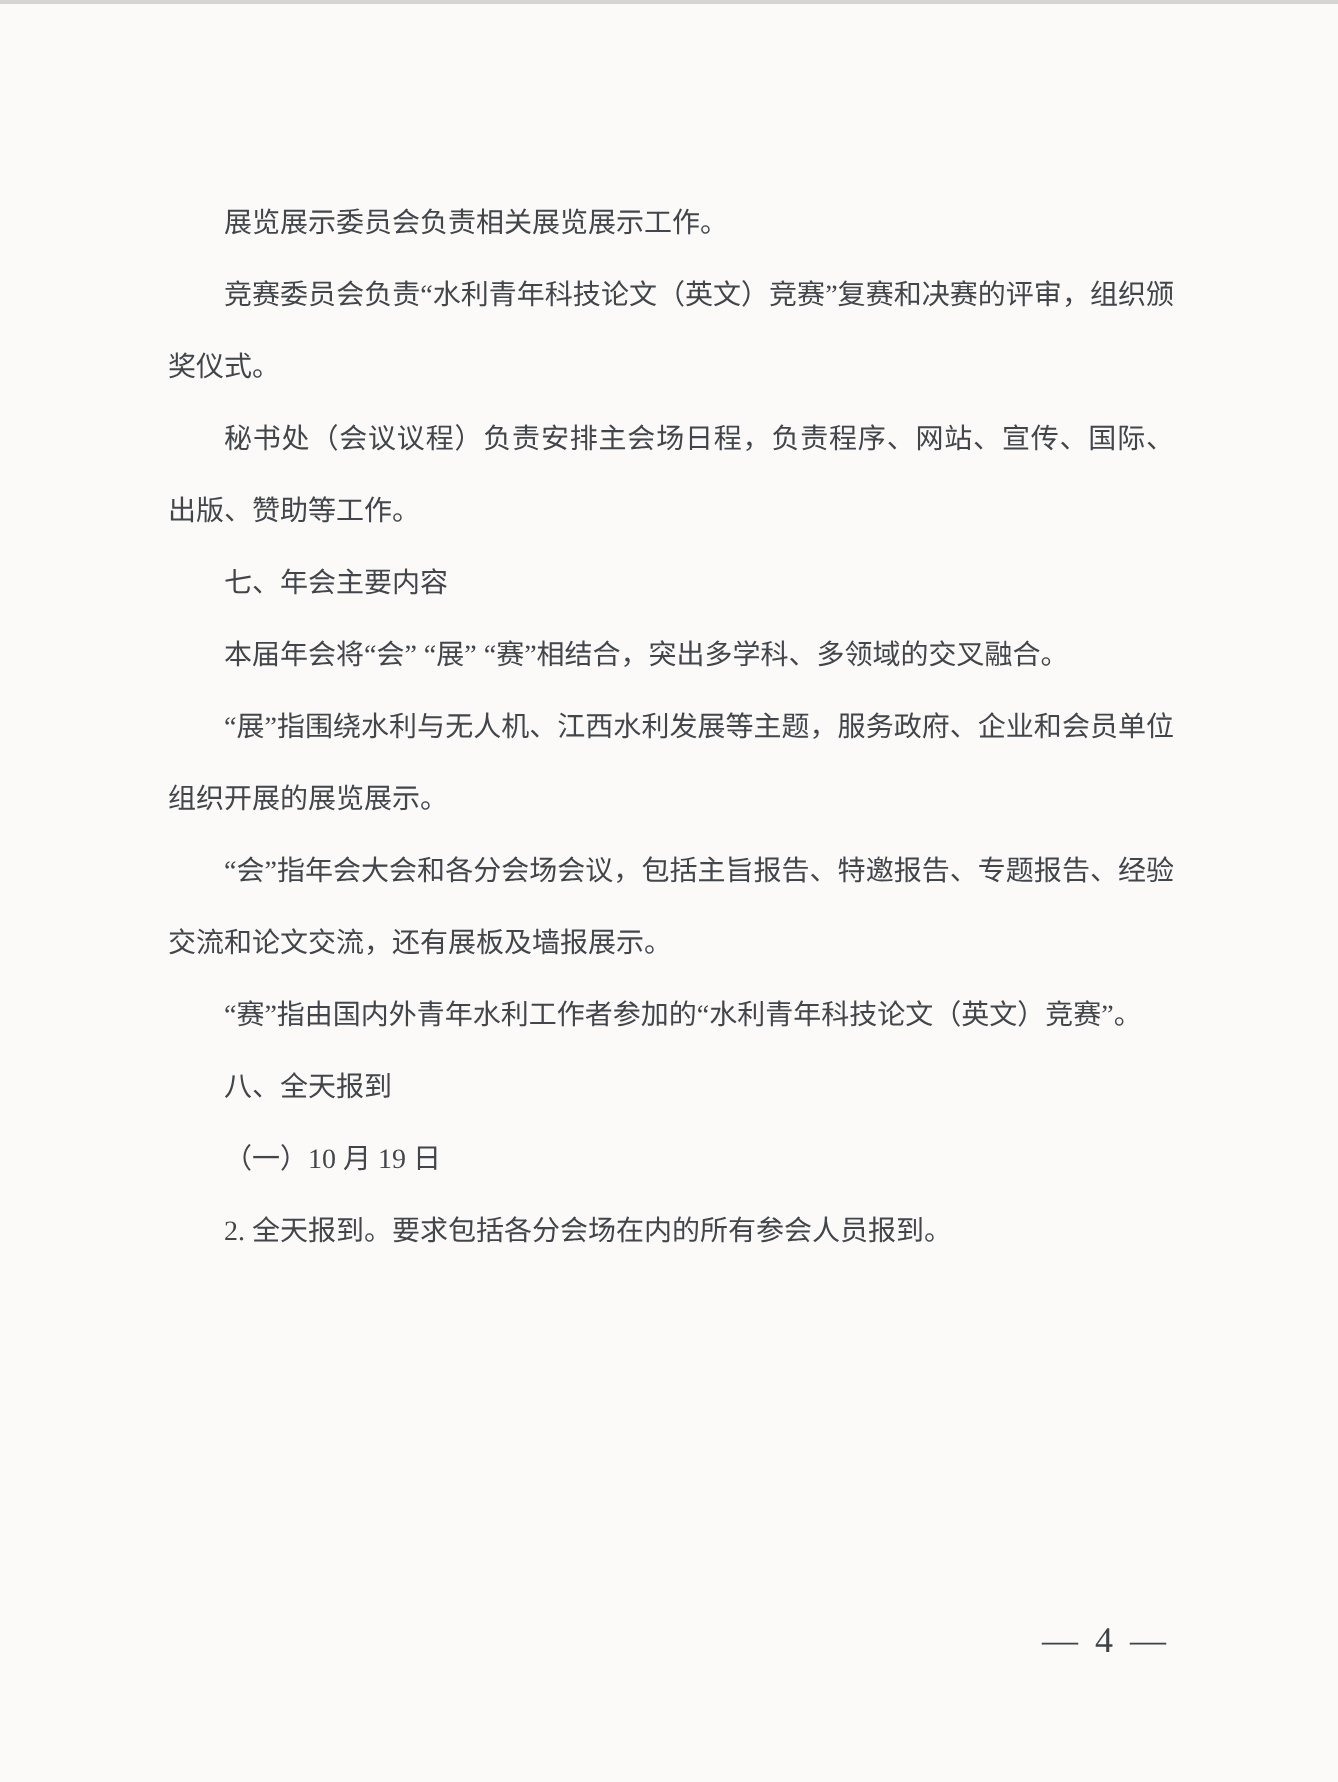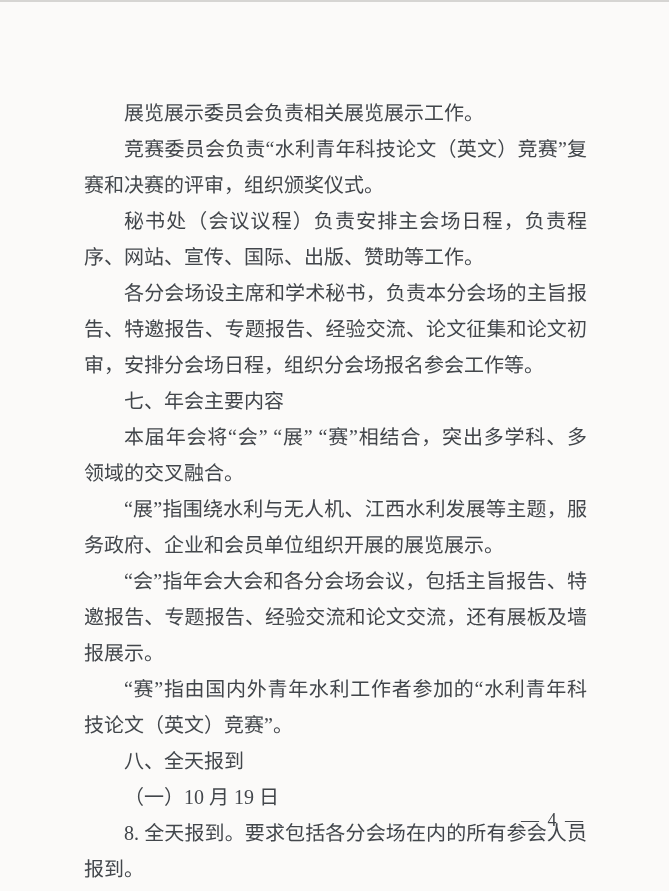--- a/index.html
+++ b/index.html
@@ -20,21 +20,21 @@
     top: 0; left: 0; right: 0;
     height: 2px;
     background: #d6d5d3;
   }
   .content {
     position: absolute;
     left: 84px;
     top: 95px;
     width: 503px;
     color: #42464b;
-    font-size: 20px;
+    font-size: 14px;
     line-height: 36px;
     text-align: justify;
     text-justify: inter-ideograph;
     letter-spacing: 0;
   }
   .content p {
     margin: 0;
     padding: 0;
     text-indent: 2em;
   }
@@ -52,25 +52,24 @@
 </head>
 <body>
 
 <div class="page">
   <div class="scan-top-edge"></div>
 
   <div class="content">
     <p>展览展示委员会负责相关展览展示工作。</p>
     <p>竞赛委员会负责“水利青年科技论文（英文）竞赛”复赛和决赛的评审，组织颁奖仪式。</p>
     <p>秘书处（会议议程）负责安排主会场日程，负责程序、网站、宣传、国际、出版、赞助等工作。</p>
-    <p>各分会场设主席和学术秘书，负责本分会场的主旨报告、特邀报告、专题报告、经验交流、论文征集和论文初审，安排分会场日程，组织分会场报名参会工作等。</p>
     <p>七、年会主要内容</p>
     <p>本届年会将“会” “展” “赛”相结合，突出多学科、多领域的交叉融合。</p>
     <p>“展”指围绕水利与无人机、江西水利发展等主题，服务政府、企业和会员单位组织开展的展览展示。</p>
     <p>“会”指年会大会和各分会场会议，包括主旨报告、特邀报告、专题报告、经验交流和论文交流，还有展板及墙报展示。</p>
     <p>“赛”指由国内外青年水利工作者参加的“水利青年科技论文（英文）竞赛”。</p>
     <p>八、全天报到</p>
     <p>（一）10 月 19 日</p>
-    <p>8. 全天报到。要求包括各分会场在内的所有参会人员报到。</p>
+    <p>2. 全天报到。要求包括各分会场在内的所有参会人员报到。</p>
   </div>
 
   <div class="page-number">— 4 —</div>
 </div>
 
 </body></html>

